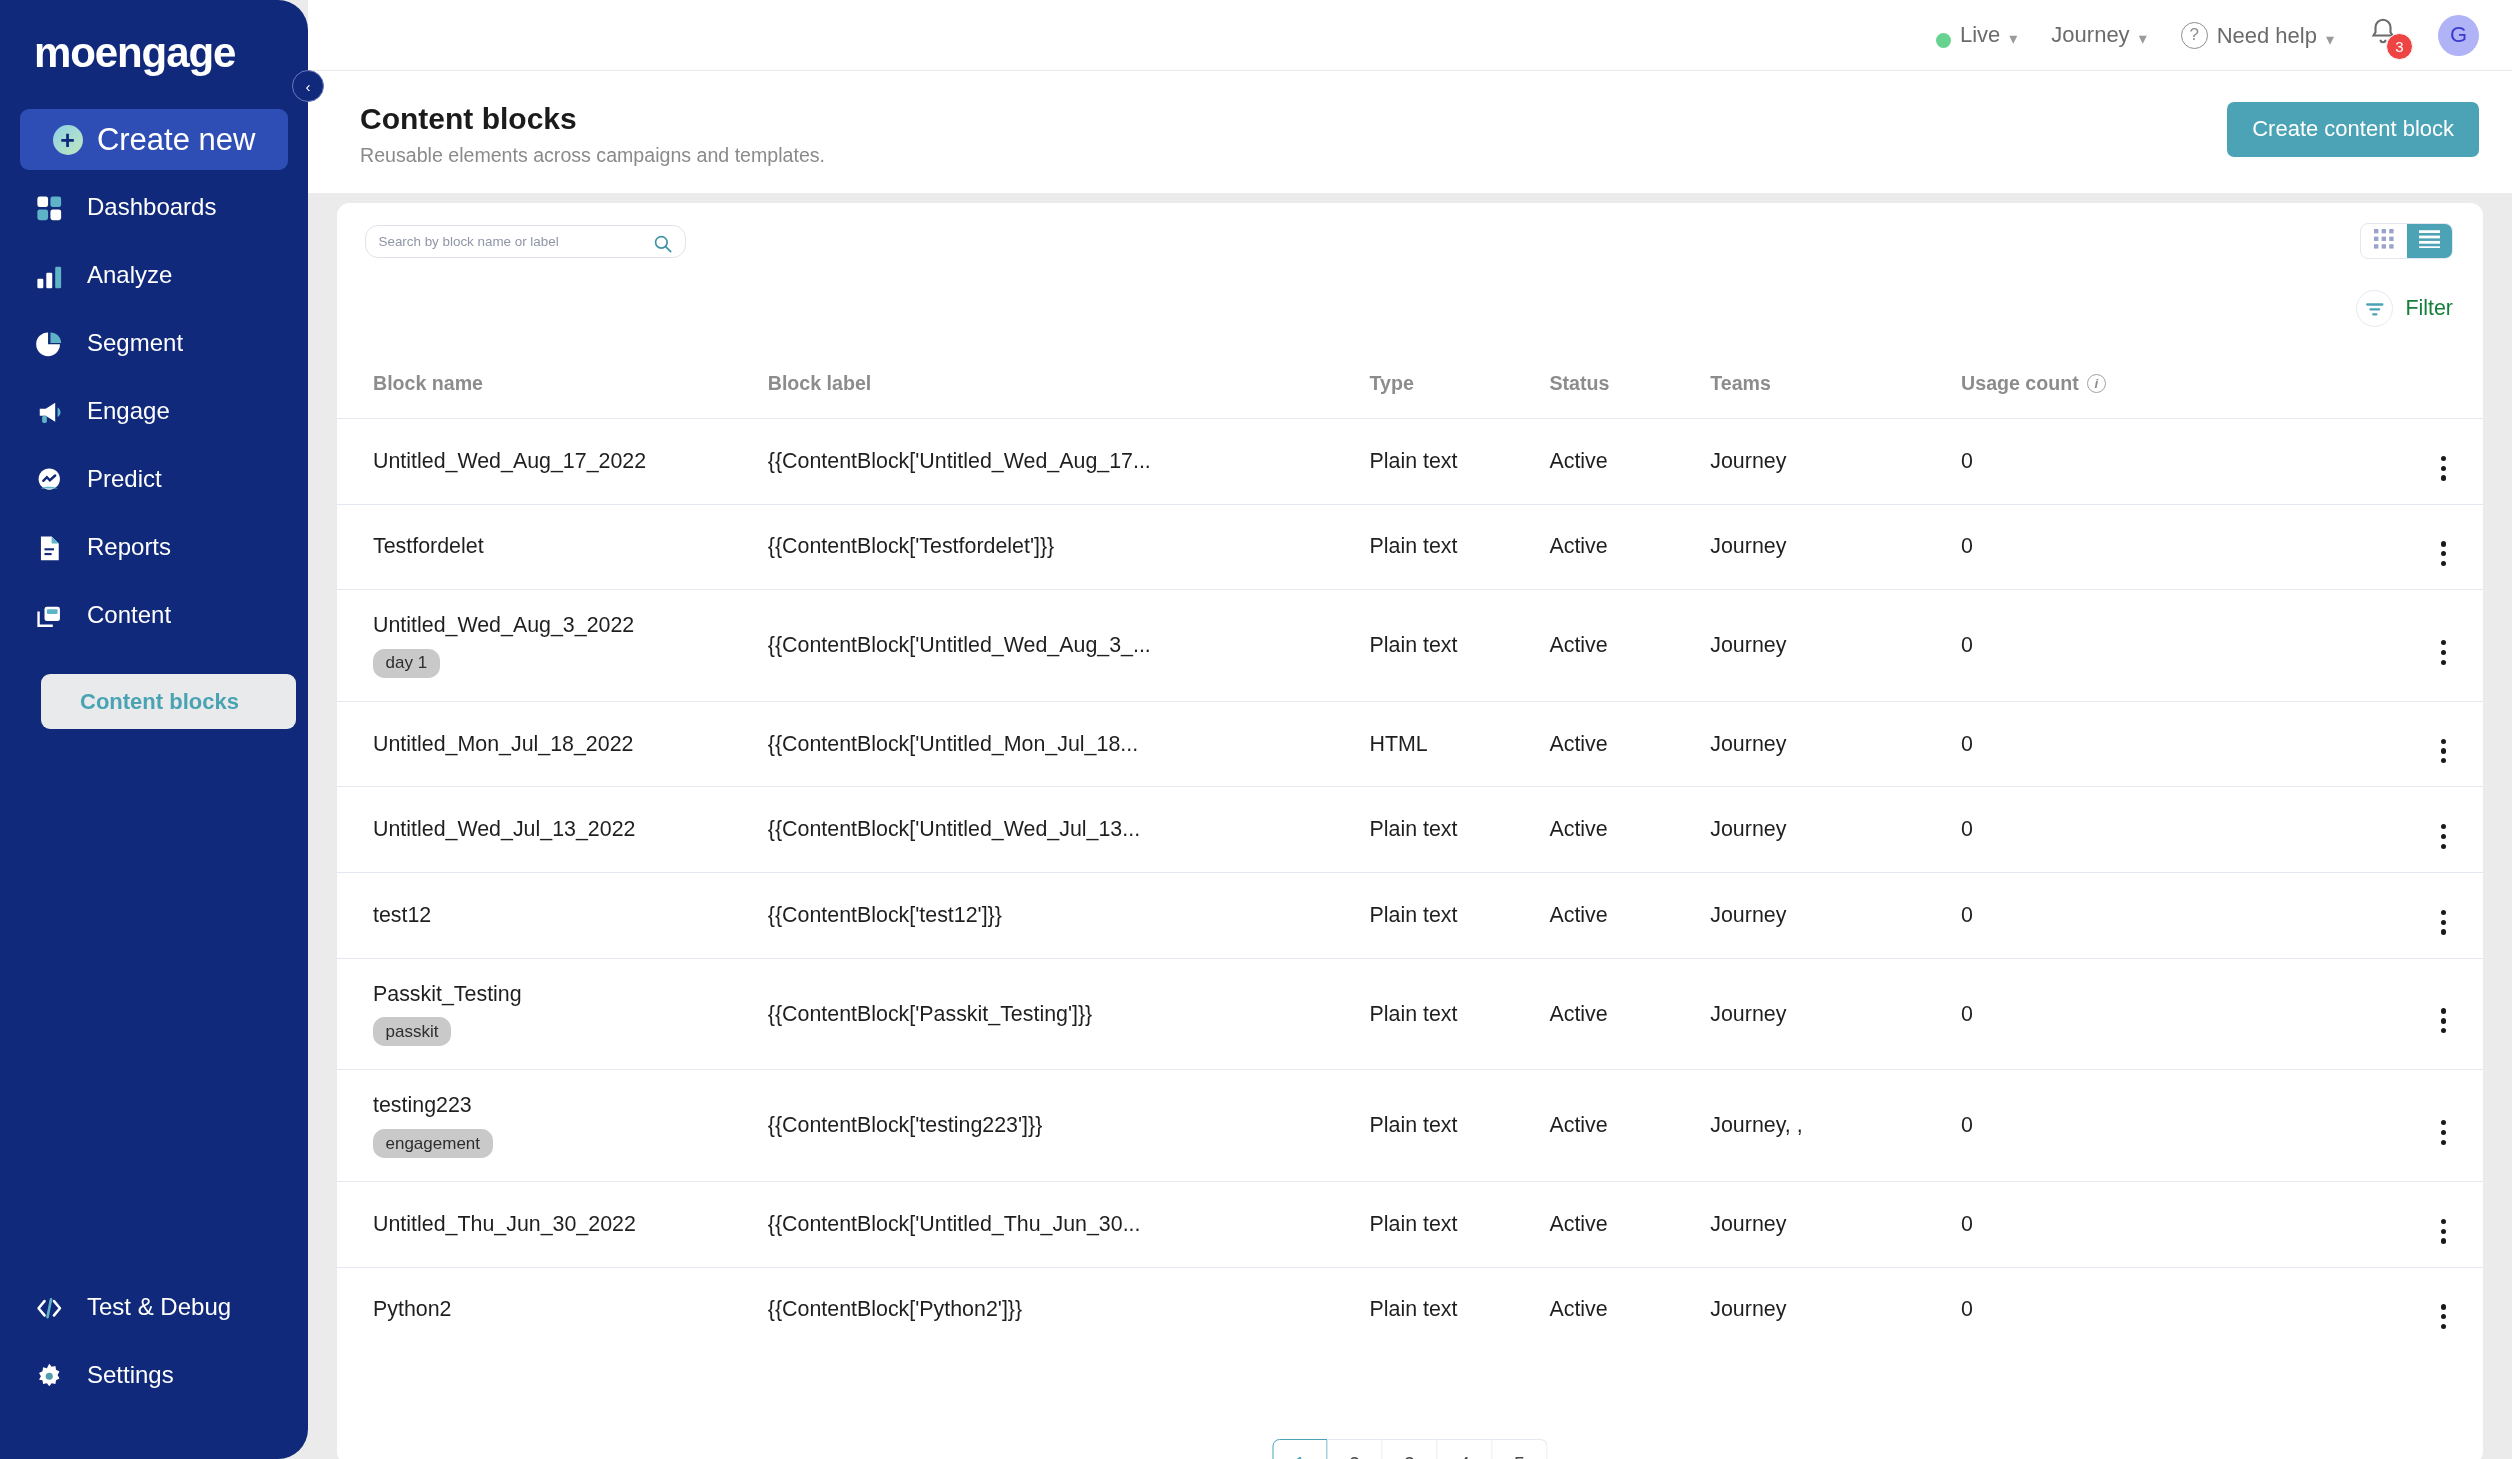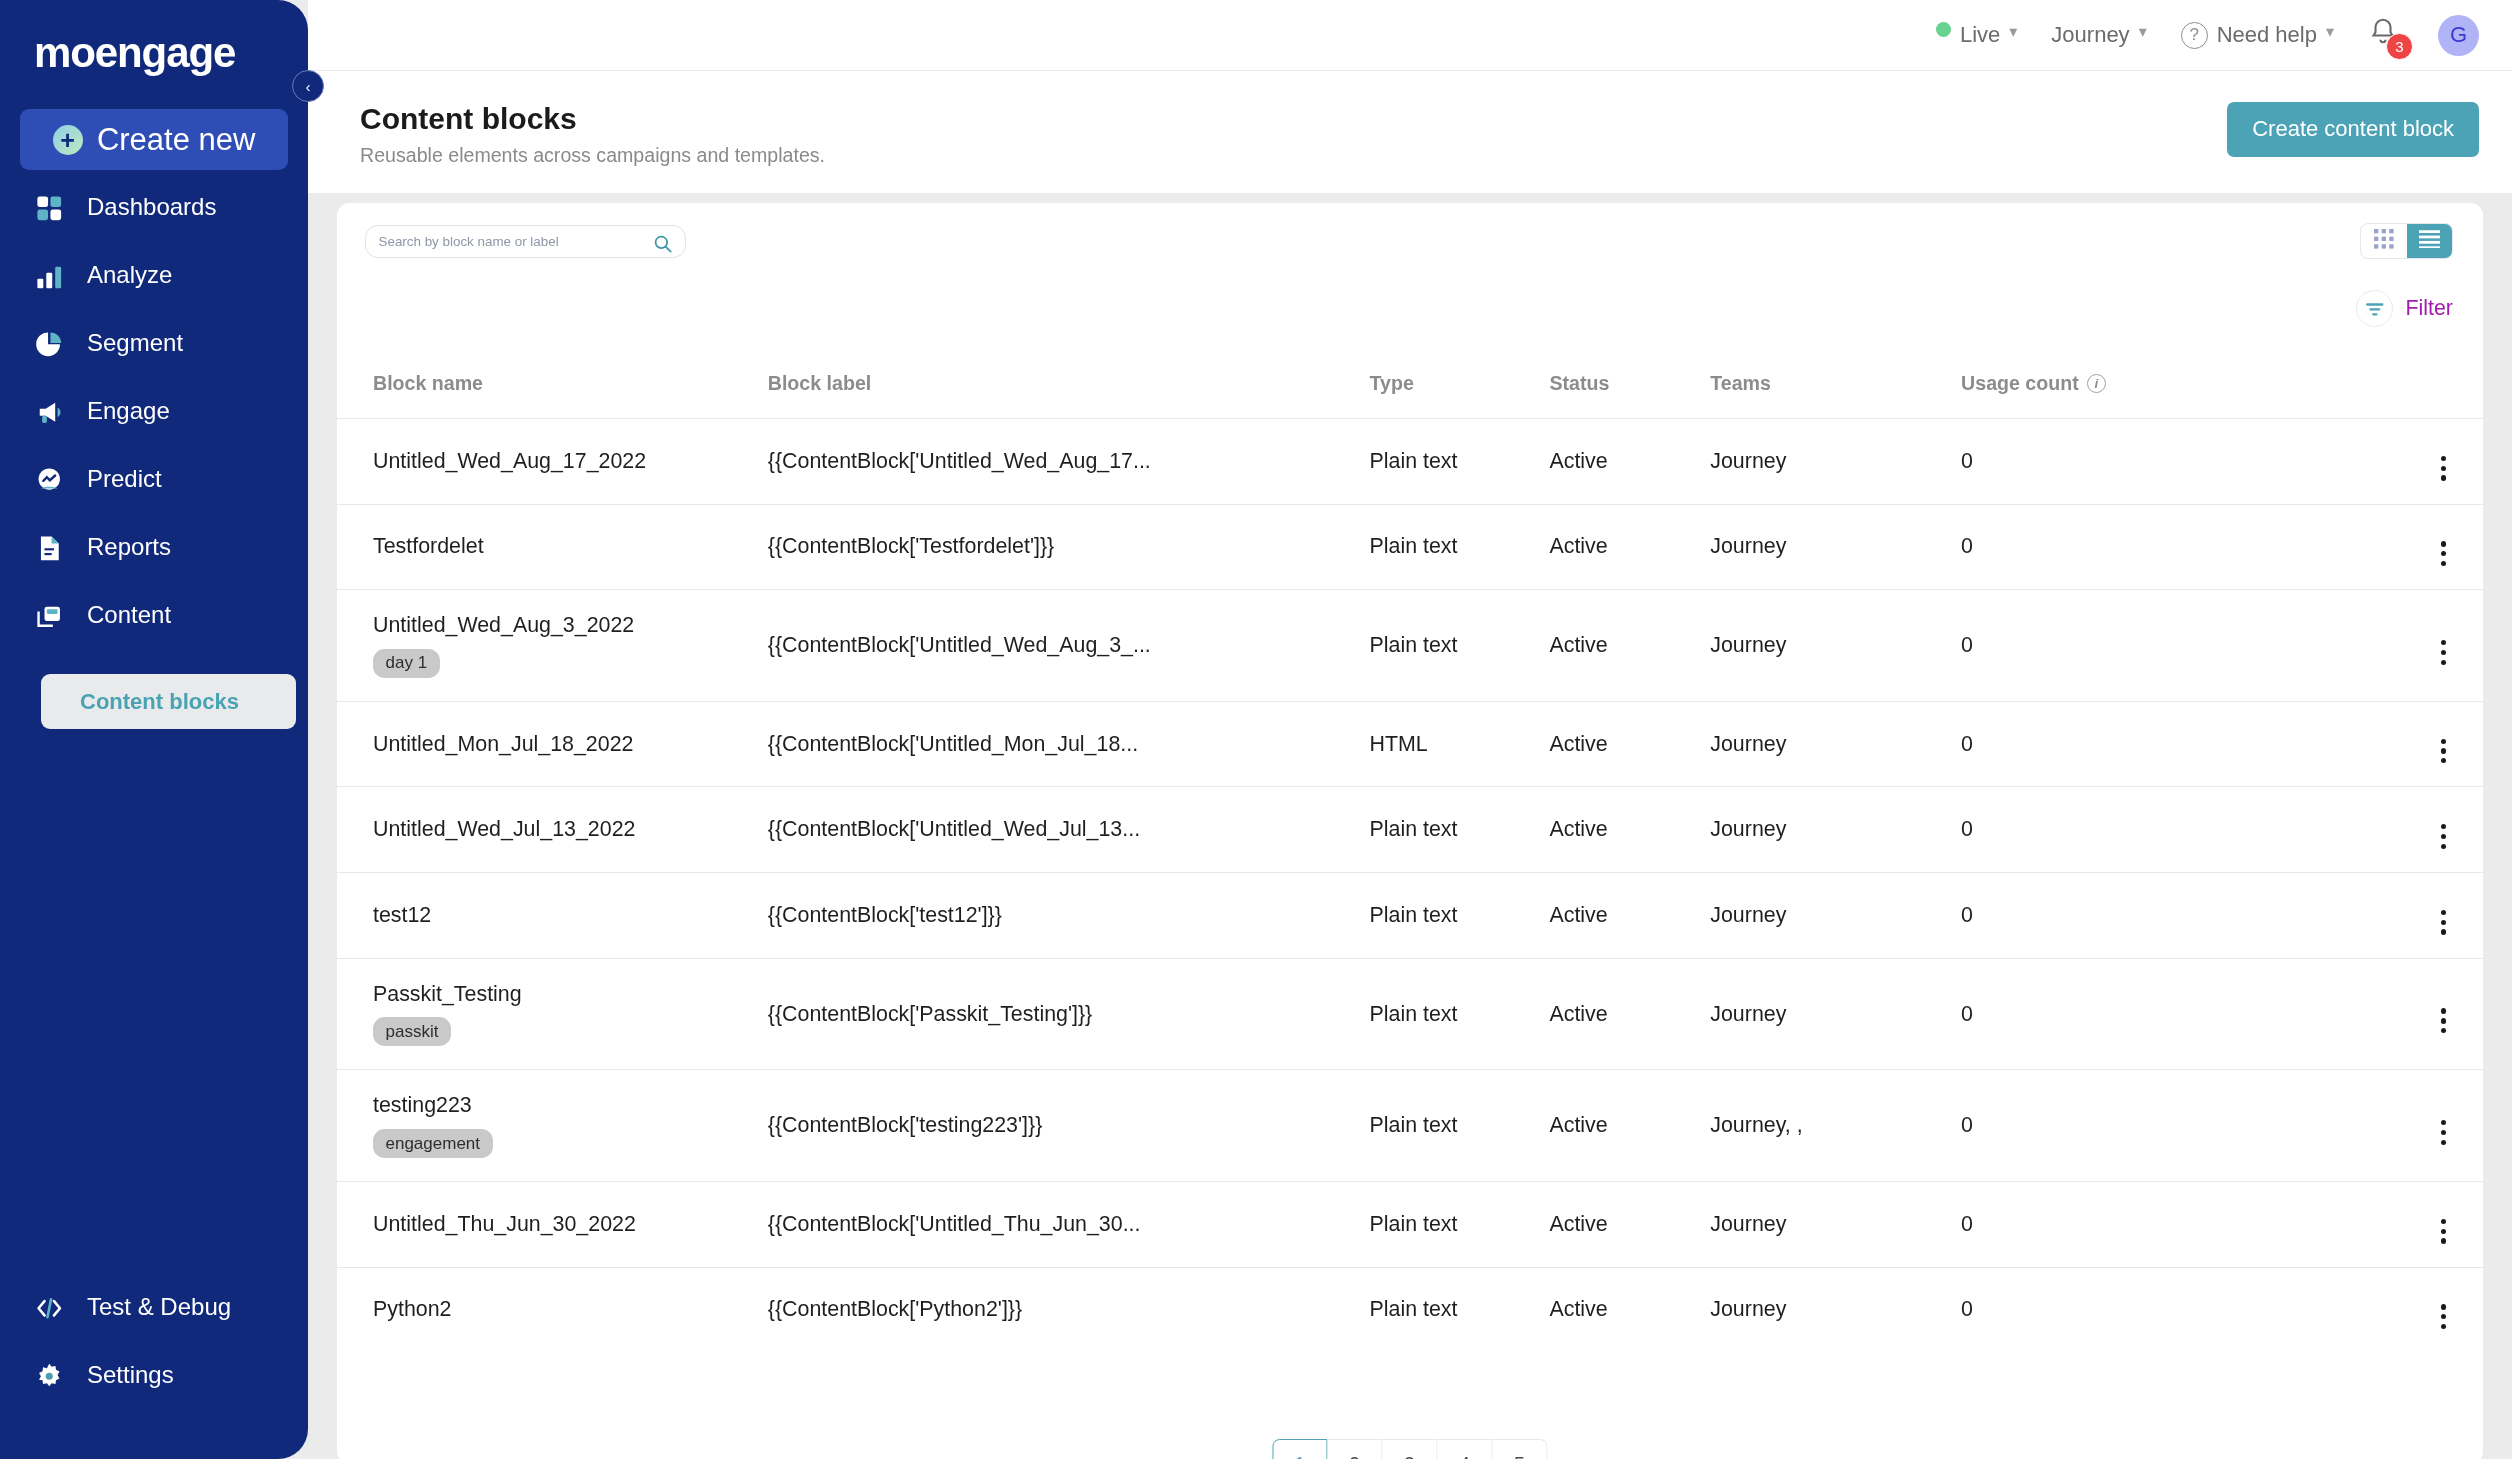--- a/index.html
+++ b/index.html
@@ -85,21 +85,21 @@
 
   
   .topbar {
     position: absolute; left: 308px; top: 0;
     width: 2205px; height: 71px;
     background: #ffffff;
     display: flex; align-items: center; justify-content: flex-end;
     padding-right: 34px; gap: 34px;
     border-bottom: 0.9px solid #ebebeb;
   }
-  .tb-item { display: flex; align-items: flex-start; gap: 9px; color: #6b6b6b; font-size: 22px; cursor: pointer; }
+  .tb-item { display: flex; align-items: flex-end; gap: 9px; color: #6b6b6b; font-size: 22px; cursor: pointer; }
   .green-dot { width: 15px; height: 15px; border-radius: 50%; background: #68d391; }
   .caret { font-size: 16px; color: #9a9a9a; }
   .qmark {
     width: 27px; height: 27px; border-radius: 50%;
     border: 1.8px solid #8d8d8d; color: #8d8d8d;
     font-size: 17px; display: flex; align-items: center; justify-content: center;
   }
   .bell-wrap { position: relative; width: 36px; height: 39px; cursor: pointer; }
   .badge {
     position: absolute; right: -9px; bottom: -5.3px;
@@ -168,21 +168,21 @@
 
   .filter-row {
     position: absolute; right: 30px; top: 87px;
     display: flex; align-items: center; gap: 12.5px; cursor: pointer;
   }
   .filter-circle {
     width: 37px; height: 37px; border-radius: 50%;
     border: 1.3px solid #e7eaf0;
     display: flex; align-items: center; justify-content: center;
   }
-  .filter-label { font-size: 21.4px; color: #a21caf; }
+  .filter-label { font-size: 21.4px; color: #15803d; }
 
   
   table.blocks { position: absolute; top: 169px; left: 0; width: 100%; border-collapse: collapse; }
   table.blocks th {
     text-align: left; font-weight: 700;
     font-size: 19.6px; color: #8c8c8c;
     padding: 0 0 23px 0; vertical-align: bottom;
   }
   table.blocks td {
     font-size: 21.4px; color: #1f1f1f;

